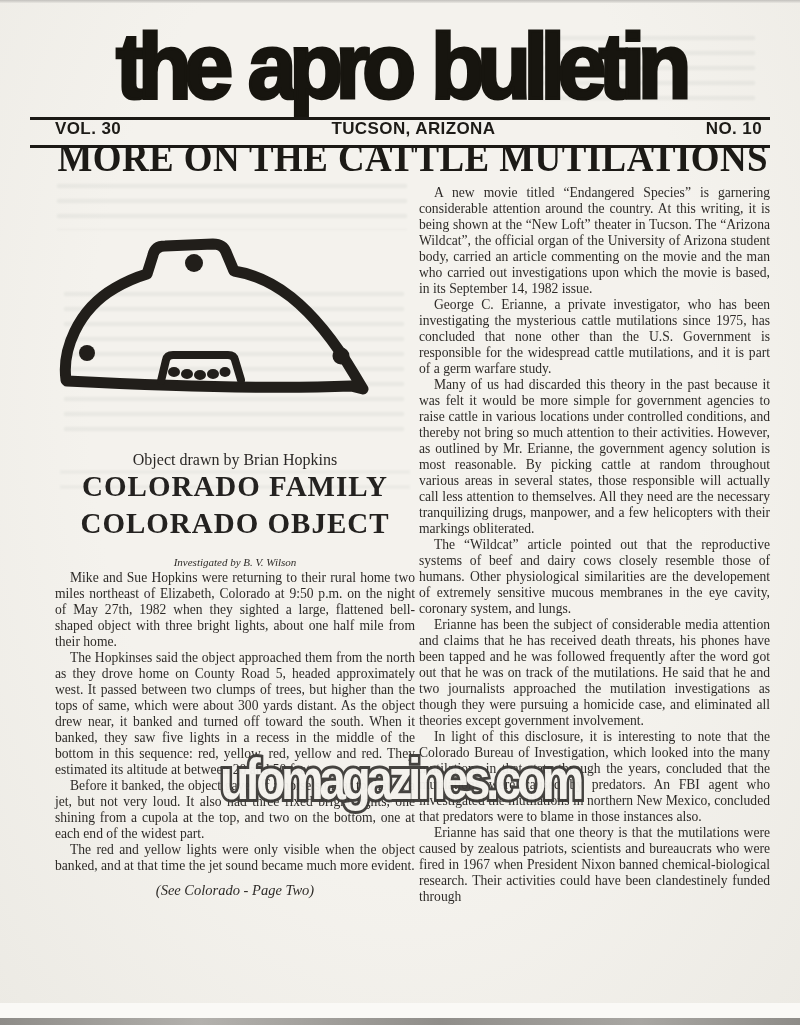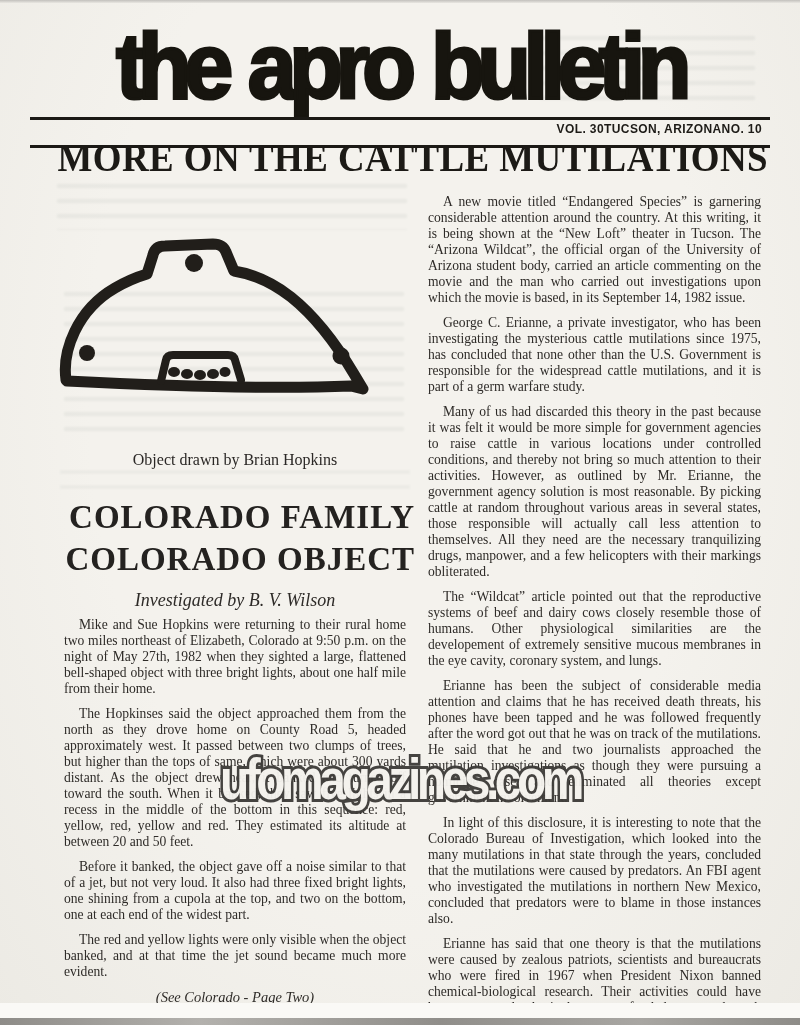--- a/index.html
+++ b/index.html
@@ -19,41 +19,41 @@
   .g2{left:64px;top:292px;width:340px;height:140px;}
   .g3{left:60px;top:470px;width:350px;height:26px;opacity:.04;}
 
   .masthead{position:absolute;top:20px;left:0;width:100%;text-align:center;}
   .masthead-title{display:inline-block;font-family:"Liberation Sans",sans-serif;font-weight:bold;
     font-size:88px;line-height:1;letter-spacing:-0.085em;word-spacing:0.06em;color:#17150f;
     -webkit-text-stroke:3px #17150f;transform:scaleY(1.06);transform-origin:top center;white-space:nowrap;}
 
   .info-bar{position:absolute;top:117px;left:30px;right:30px;height:17px;
     border-top:3px solid #1b1915;border-bottom:3px solid #1b1915;
-    display:flex;align-items:center;justify-content:flex-end;padding:0 8px 8px 25px;
-    font-family:"Liberation Sans",sans-serif;font-weight:bold;font-size:12px;
+    display:flex;align-items:center;justify-content:space-between;padding:0 8px 8px 25px;
+    font-family:"Liberation Sans",sans-serif;font-weight:bold;font-size:17px;
     letter-spacing:.4px;color:#1d1b17;}
 
   .headline{position:absolute;top:133px;left:13px;width:100%;text-align:center;}
   .headline span{display:inline-block;font-weight:bold;font-size:41px;color:#1c1a16;
     transform:scaleX(.9);transform-origin:center;white-space:nowrap;letter-spacing:.5px;}
 
   .col{position:absolute;top:183px;font-size:13.6px;line-height:16px;text-align:justify;}
-  .col p{margin:9px;text-indent:15px;}
+  .col p{margin:0;text-indent:15px;}
   .col-left{left:55px;width:360px;}
   .col-right{left:419px;width:351px;padding-top:2px;}
 
   figure{margin:0;}
   .fig-svg{display:block;margin:47px auto 0 2px;}
   .fig-caption{text-align:center;font-size:16px;margin-top:22px;color:#2b2826;}
-  .article-title{font-size:33px;font-weight:bold;text-align:right;line-height:1.28;
-    letter-spacing:1px;margin-top:28px;color:#242220;}
-  .byline{text-align:center;font-style:italic;font-size:18px;margin-top:12px;}
+  .article-title{font-size:29px;font-weight:bold;text-align:center;line-height:1.28;
+    letter-spacing:1px;color:#242220;}
+  .byline{text-align:center;font-style:italic;font-size:11px;margin-top:12px;}
   .first-para{margin-top:16px;}
-  .see-note{text-align:center;font-style:italic;font-size:14.5px;margin-top:2px;}
+  .see-note{text-align:center;font-style:italic;font-size:14.5px;margin-top:8px;}
   .cont{text-align-last:justify;}
 
   .watermark{position:absolute;top:747px;left:50%;z-index:5;white-space:nowrap;
     transform:translateX(-50%) scaleY(1.18);transform-origin:top center;
     font-family:"Liberation Sans",sans-serif;font-weight:bold;font-size:48px;
     letter-spacing:-4.5px;color:#f4f2ed;-webkit-text-stroke:5px #3e3c39;
     paint-order:stroke fill;opacity:.96;}
 </style>
 </head>
 <body>

